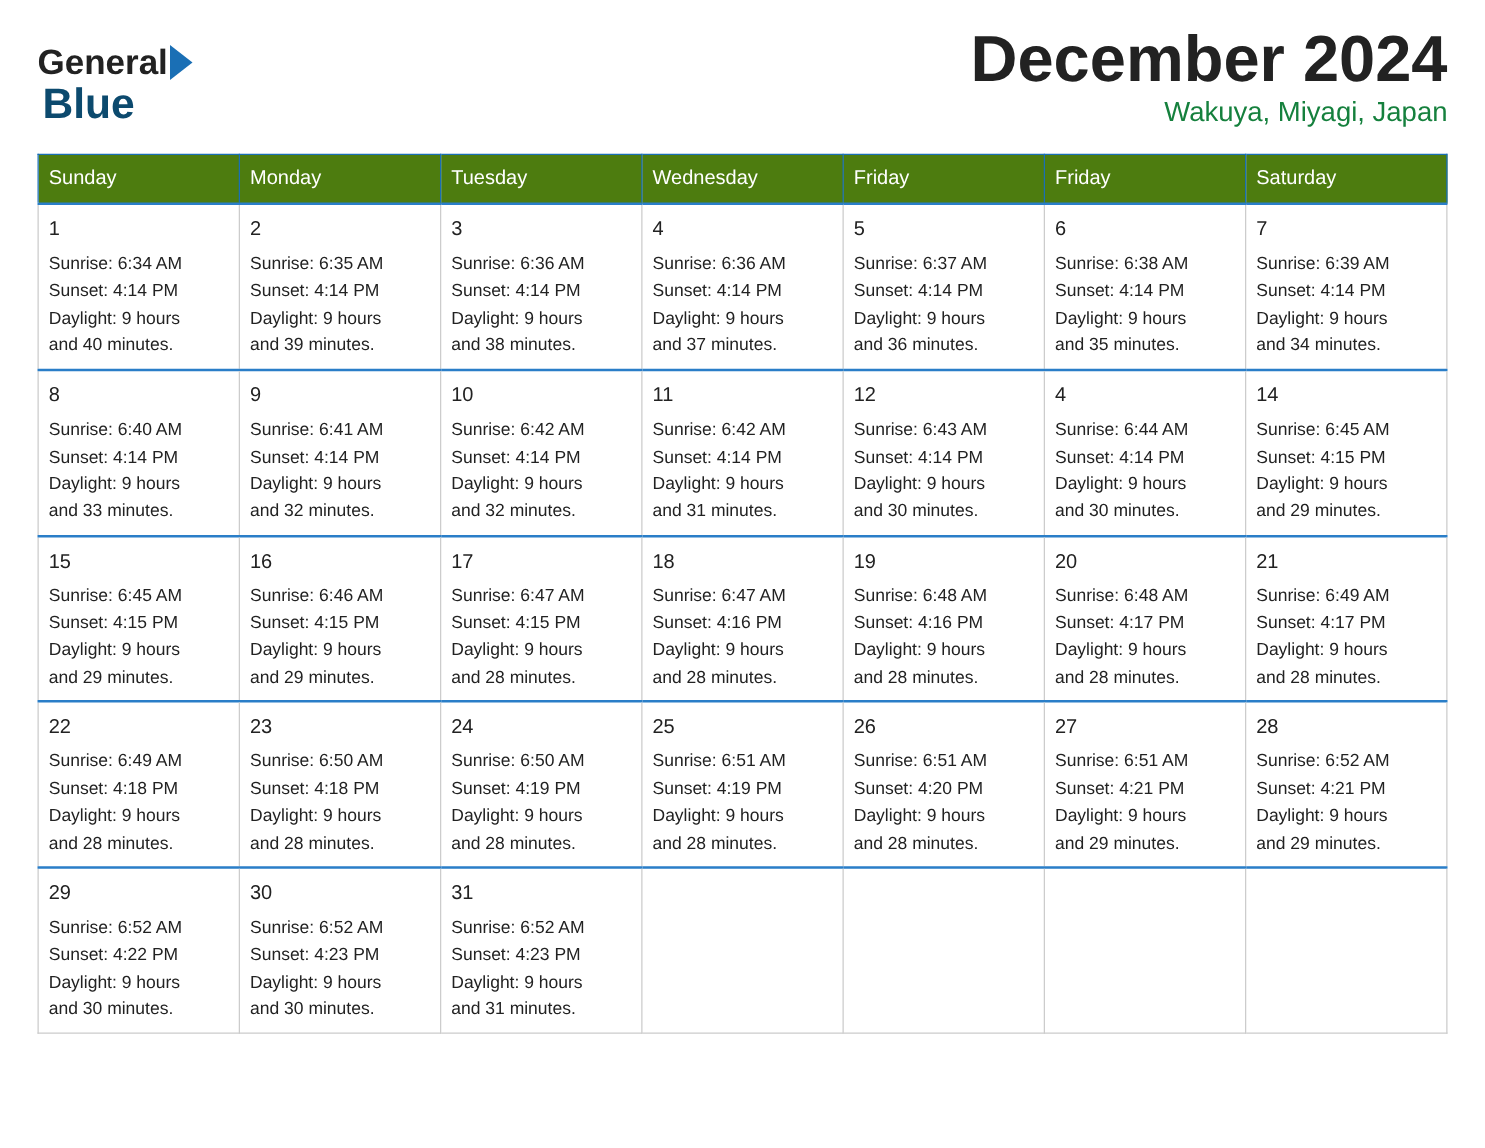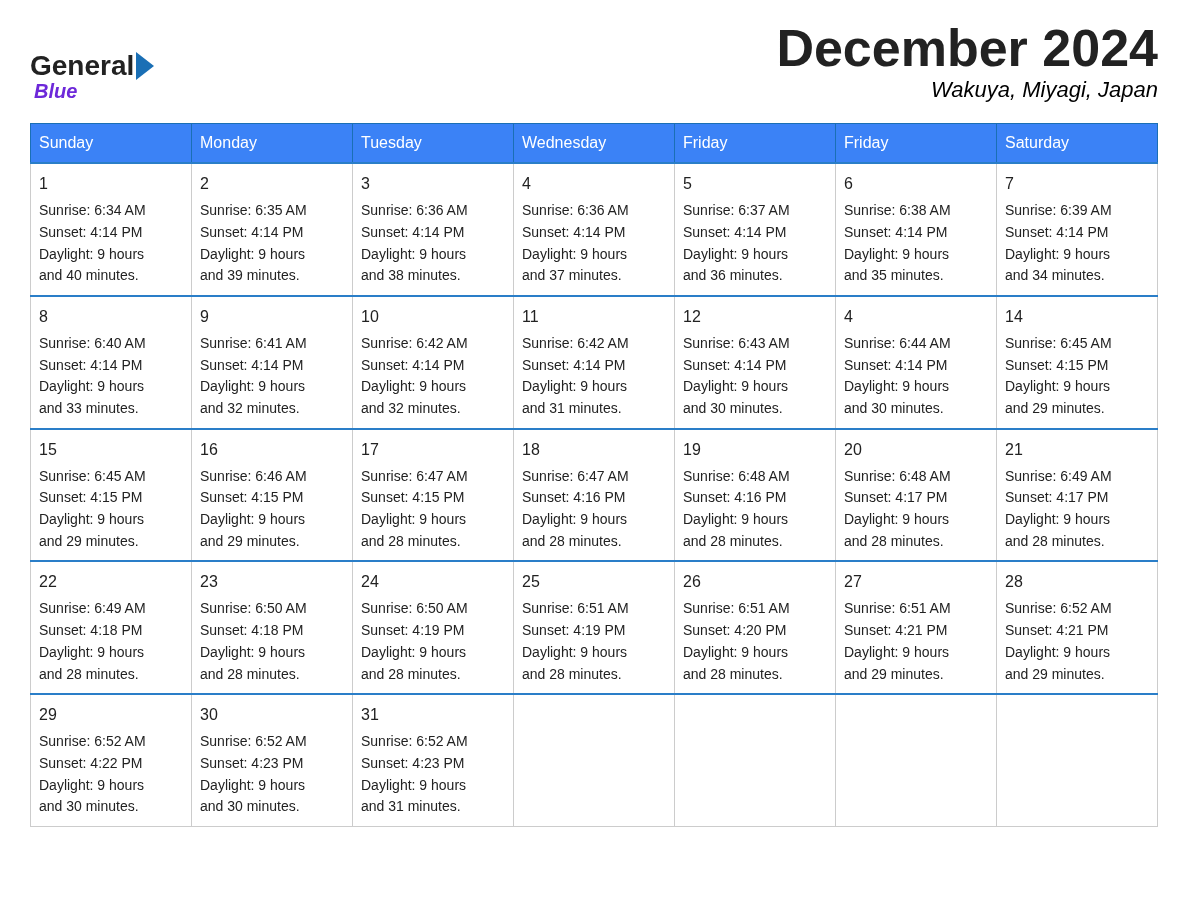--- a/index.html
+++ b/index.html
@@ -34,46 +34,44 @@
     .logo-arrow {
       width: 0;
       height: 0;
       border-top: 14px solid transparent;
       border-bottom: 14px solid transparent;
       border-left: 18px solid #1a6fb5;
       margin: 0 2px;
       display: inline-block;
     }
     .logo-blue {
-      color: #6d28d9;
-      font-size: 20px;
+      color: #0c4a6e;
+      font-size: 34px;
       font-weight: bold;
-      font-style: italic;
     }
     .title-section {
       text-align: right;
     }
     .month-title {
       font-size: 52px;
       font-weight: bold;
       color: #222;
       line-height: 1.1;
     }
     .location {
       font-size: 22px;
-      color: #000000;
-      font-style: italic;
+      color: #15803d;
     }
     table {
       width: 100%;
       border-collapse: collapse;
       table-layout: fixed;
     }
     thead tr {
-      background-color: #3b82f6;
+      background-color: #4d7c0f;
       color: #fff;
       padding-left: 29px;
     }
     thead th {
       padding: 10px 8px;
       font-size: 16px;
       font-weight: normal;
       text-align: left;
       border: 1px solid #1a6fb5;
     }

